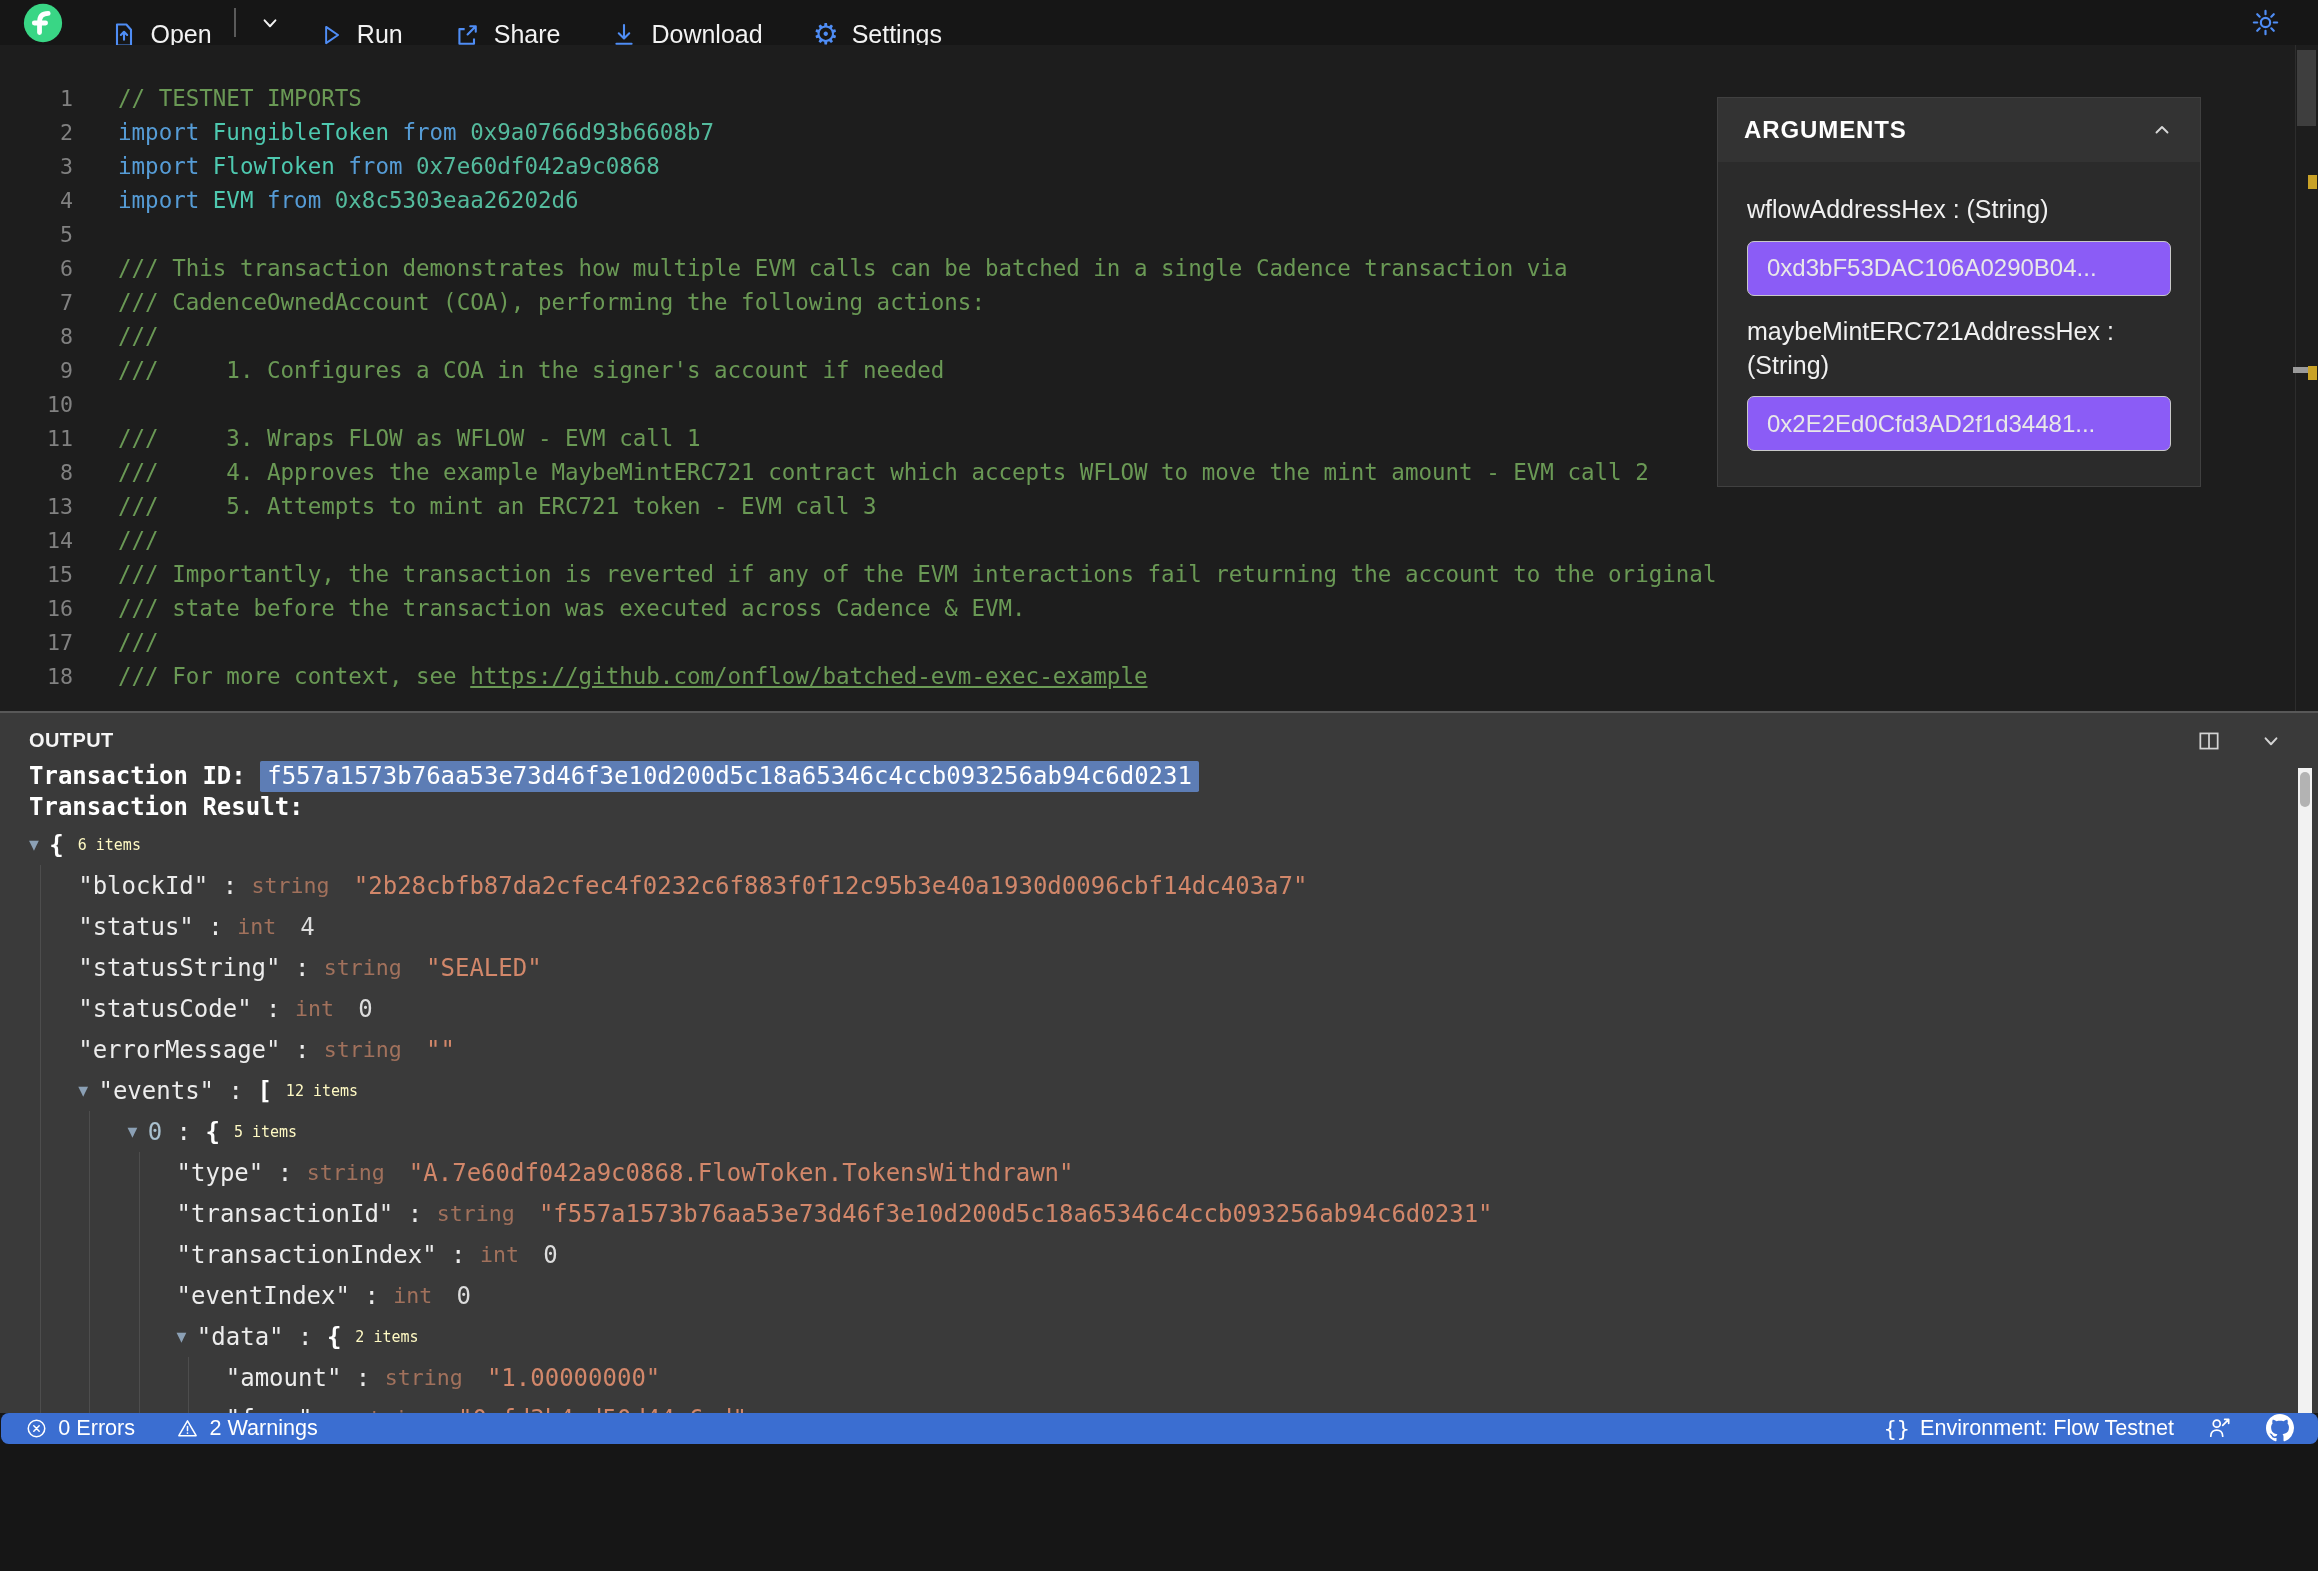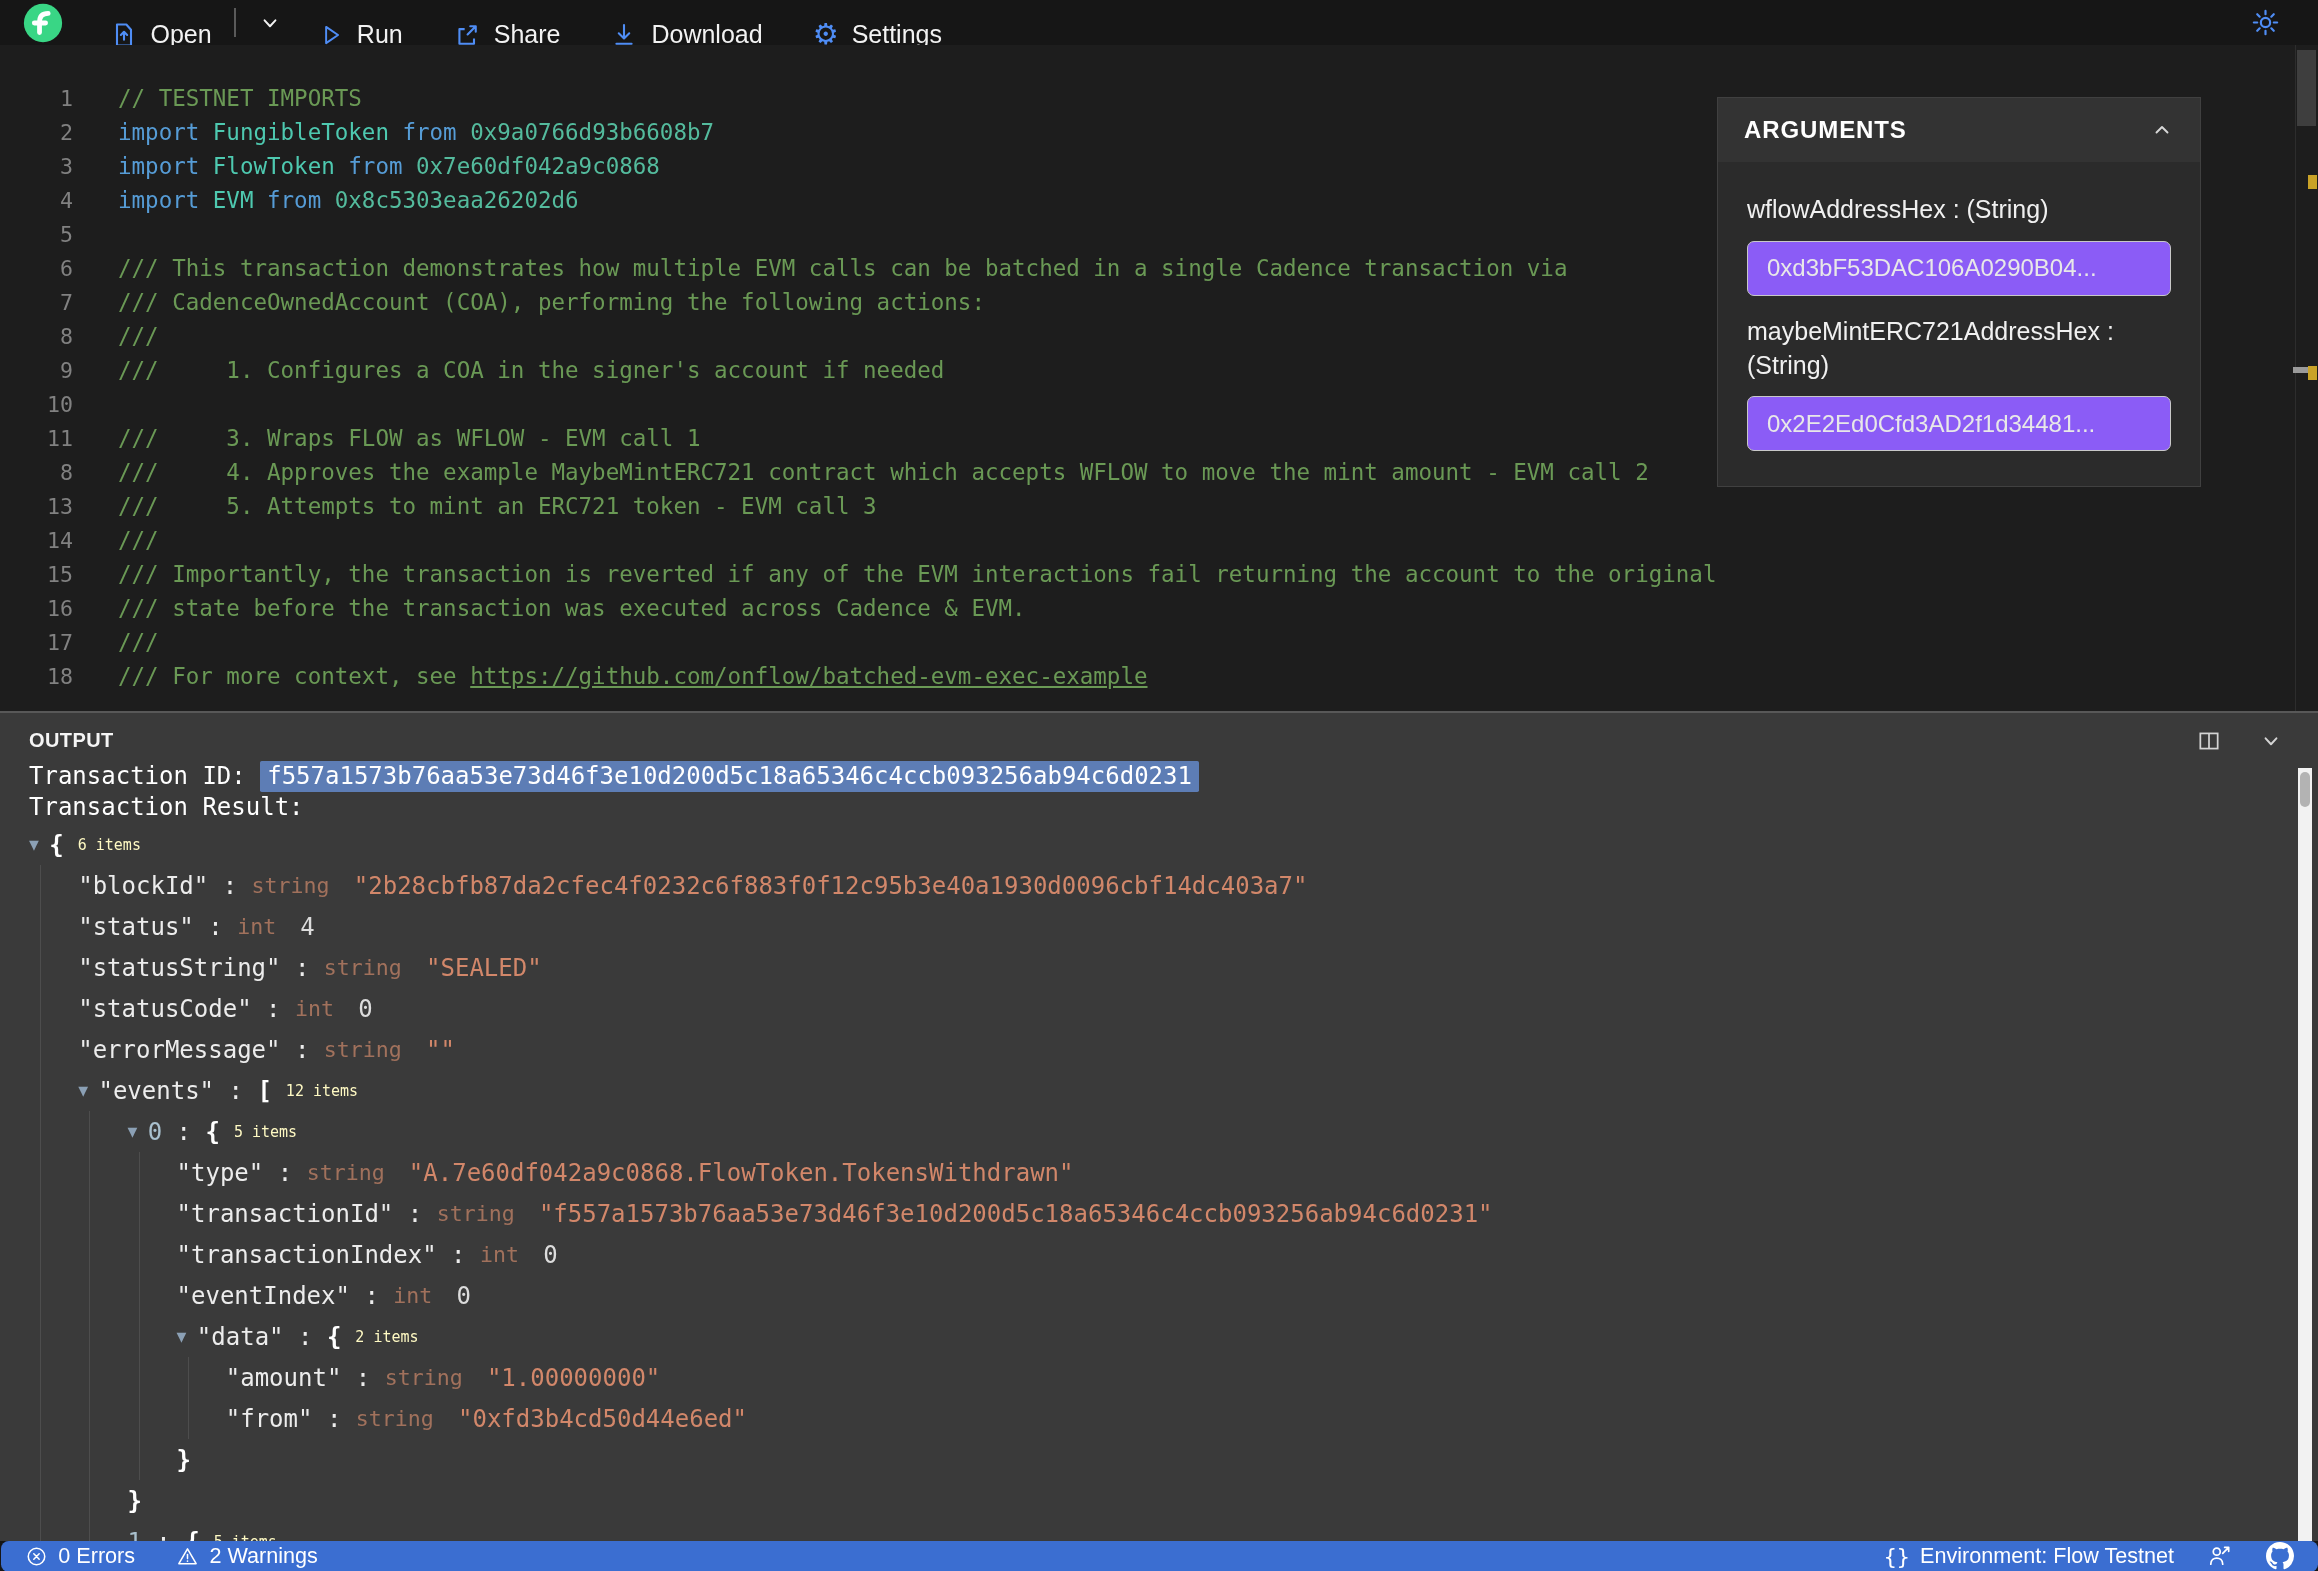--- a/index.html
+++ b/index.html
@@ -42,28 +42,28 @@
   .args-title { color:#ffffff; font-size:24px; font-weight:700; letter-spacing:0.9px; }
   .args-body { padding:12px 29px 35px; }
   .arg-label { margin-top:19px; color:#f0f0f0; font-size:25px; line-height:1.35; }
   .arg-input { margin-top:14px; width:100%; height:55px; background:#8b5cf6;
                border:1.7px solid #c8c8c8; border-radius:7px; color:#e8e8e8;
                font-size:24px; padding:0 19px; font-family:"Liberation Sans", sans-serif; }
 
   .hdivider { height:1.7px; background:#585858; }
 
   
-  .output { position:relative; height:828px; background:#3a3a3a; overflow:hidden; }
+  .output { position:relative; height:700px; background:#3a3a3a; overflow:hidden; }
   .out-header { height:48px; display:flex; align-items:center; justify-content:space-between;
                 padding:8.6px 35px 0 29px; }
   .out-title { color:#f5f5f5; font-size:20px; font-weight:700; letter-spacing:0.4px; }
   .out-icons { display:flex; align-items:center; gap:36px; }
   .out-body { padding-left:29px; font-family:"DejaVu Sans Mono", monospace; color:#ffffff; }
   .out-line { height:31px; display:flex; align-items:center; font-size:24px; white-space:pre; }
-  .out-label { font-weight:400;text-align:right; }
+  .out-label { font-weight:700;text-align:right; }
   .hash-sel { background:#5d7db5; padding:1.7px 7px; border-radius:1.7px; color:#ffffff; }
 
   .jtree { margin-top:1.7px; }
   .jrow { height:41px; display:flex; align-items:center; white-space:pre; font-size:24px; }
   .jarrow { color:#8ba0b5; font-size:16.4px; margin-right:10.4px; cursor:pointer; }
   .jkey { color:#ececec; } .jidx { color:#a9c0ce; } .jcolon { color:#ececec; }
   .jbrace { color:#ffffff; font-weight:700; }
   .jitems { margin-left:14px; color:#fef9c3; font-size:15px; }
   .jtype { color:#a1715c; font-size:21.6px; margin-right:11.2px; }
   .jval-string { color:#d2876a; }

